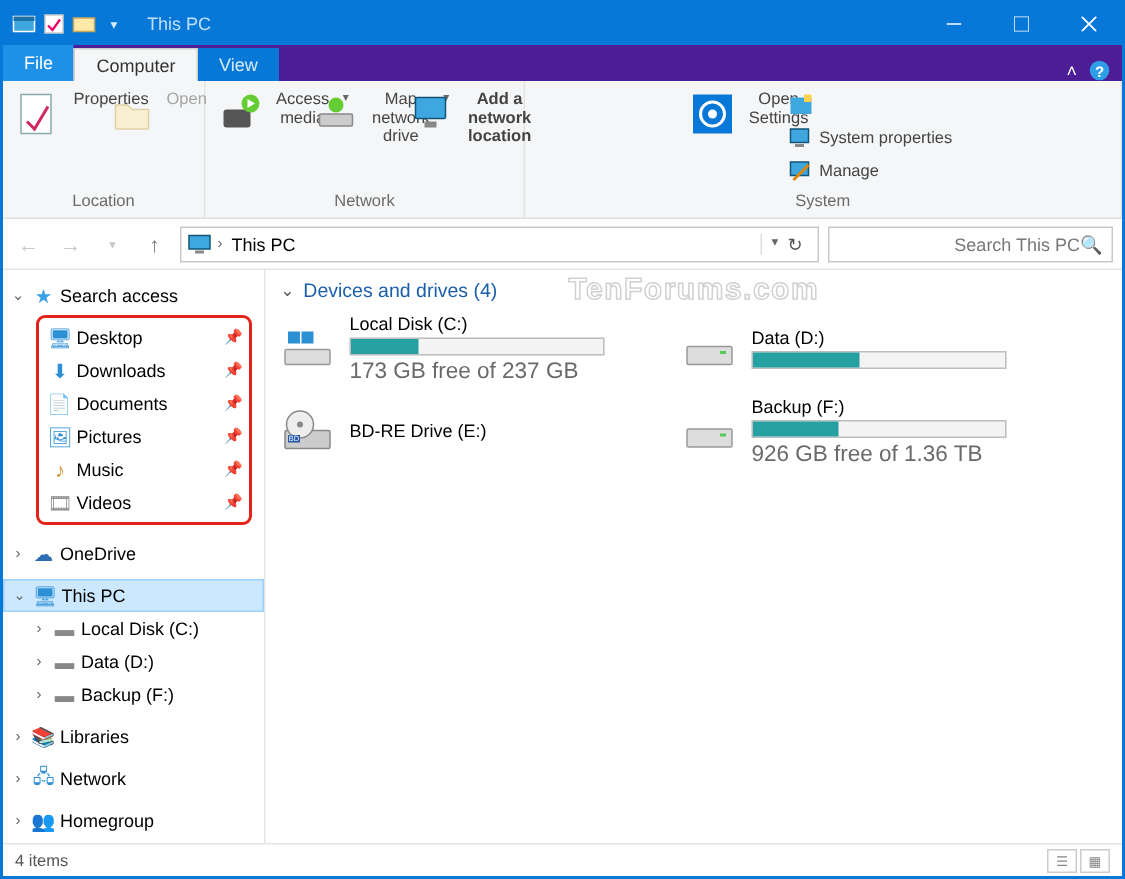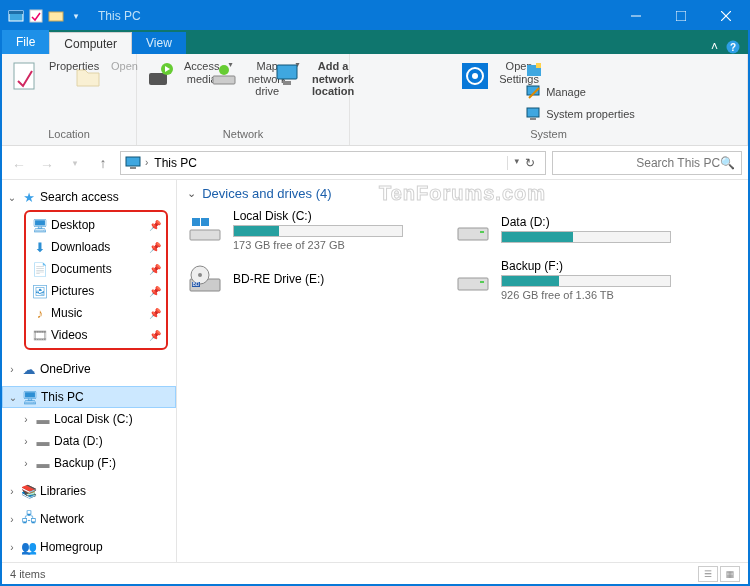--- a/index.html
+++ b/index.html
@@ -3,21 +3,21 @@
 <meta charset="utf-8">
 <style>
 * { box-sizing: border-box; margin: 0; padding: 0; font-family: "Segoe UI", Tahoma, sans-serif; }
 body { background: #fff; width: 750px; height: 586px; overflow: hidden; border: 2px solid #0878d8; }
 .titlebar { height: 28px; background: #0878d8; display: flex; align-items: center; color: #fff; font-size: 12px; }
 .titlebar .qat { display: flex; align-items: center; gap: 4px; padding: 0 6px; }
 .titlebar .qat .icon-box { width: 16px; height: 16px; display: flex; align-items: center; justify-content: center; }
 .titlebar .title { flex: 1; padding-left: 8px; color: #bfe0f7; }
 .winbtns { display: flex; }
 .winbtns div { width: 45px; height: 28px; display: flex; align-items: center; justify-content: center; color: #fff; font-size: 12px; }
-.tabbar { height: 24px; background: #0f766e; display: flex; align-items: flex-end; font-size: 12px; }
+.tabbar { height: 24px; background: #4c1d95; display: flex; align-items: flex-end; font-size: 12px; }
 .tab-file { background: #1e90e8; color: #fff; padding: 4px 14px; height: 24px; display:flex; align-items:center; }
 .tab { background: #f5f6f7; color: #333; padding: 4px 14px; height: 22px; display:flex; align-items:center; border: 1px solid #d0d0d0; border-bottom: none; }
 .tab.inactive { background: #0878d8; color: #d7ecfb; border: none; }
 .tab-help { margin-left:auto; display:flex; align-items:center; gap:8px; padding-right:8px; color:#fff;}
 .ribbon { height: 92px; background: #f5f6f7; display: flex; border-bottom: 1px solid #ddd; font-size: 11px; color:#444; }
 .group { display:flex; flex-direction:column; align-items:center; padding: 4px 6px; border-right: 1px solid #e3e3e3; }
 .group-items { display:flex; gap:6px; flex:1; }
 .rbtn { display:flex; flex-direction:row; align-items:flex-start; justify-content:flex-start; width:58px; text-align:center; line-height:1.15; gap:9px; padding:2px; }
 .rbtn.small { width:auto; flex-direction:row; gap:4px; align-items:center; justify-content:flex-start; font-size:11px; padding:2px 4px; }
 .rbtn .ribbon-icon { width:32px; height:32px; display:flex; align-items:center; justify-content:center; font-size:24px; }
@@ -42,21 +42,21 @@
 .redbox .tree-item { padding-left:6px;}
 .content { flex:1; padding:6px 10px; font-size:12px; overflow:auto; position:relative;}
 .section-header { color:#1b5fab; font-size:13px; display:flex; align-items:center; gap:6px; margin-bottom:8px; cursor:default;}
 .drives { display:flex; flex-wrap:wrap; gap:8px 18px;}
 .drive { display:flex; gap:10px; width:250px; align-items:center;}
 .drive .dicon { width:36px; height:30px; display:flex; align-items:center; justify-content:center; font-size:26px;}
 .drive .dinfo { flex:1;}
 .drive .dname { font-size:12px; margin-bottom:2px;}
 .drive .bar { width:170px; height:12px; border:1px solid #bdbdbd; background:#f4f4f4; margin-bottom:2px;}
 .drive .bar .fill { height:100%; }
-.drive .free { font-size:11px; color:#6a6a6a;}
+.drive .free { font-size:15px; color:#6a6a6a;}
 .statusbar { height:22px; border-top:1px solid #e5e5e5; display:flex; align-items:center; font-size:11px; color:#555; padding:0 8px; justify-content:space-between;}
 .statusbar .views { display:flex; gap:2px;}
 .statusbar .views div { width:20px; height:16px; border:1px solid #ccc; display:flex; align-items:center; justify-content:center; font-size:9px; color:#888;}
 .watermark { position:absolute; top:2px; left:50%; transform:translateX(-50%); font-size:20px; font-weight:600; color:rgba(0,0,0,0); -webkit-text-stroke: 1px rgba(120,120,120,0.35); letter-spacing:1px; pointer-events:none; font-family: Arial, sans-serif;}
 svg { display:block; }
 </style>
 </head>
 <body>
 
 <div class="titlebar">
@@ -194,33 +194,33 @@
               <svg width="16" height="16">
                 <rect x="1" y="3" width="14" height="11" fill="#3fa7e0"></rect>
                 <rect x="10" y="1" width="5" height="5" fill="#ffd24d"></rect>
               </svg>
             </span>
         </div>
         <div class="rbtn small">
           <span class="ribbon-icon">
               <svg width="16" height="16">
                 <rect x="1" y="2" width="12" height="9" fill="#3fa7e0" stroke="#157"></rect>
+                <rect x="4" y="12" width="6" height="2" fill="#888"></rect>
+              </svg>
+            </span>
+          <span>System properties</span>
+        </div>
+        <div class="rbtn small">
+          <span class="ribbon-icon">
+              <svg width="16" height="16">
+                <rect x="1" y="2" width="12" height="9" fill="#3fa7e0" stroke="#157"></rect>
                 <path d="M3 14 l10 -10" stroke="#d80" stroke-width="2"></path>
               </svg>
             </span>
           <span>Manage</span>
-        </div>
-        <div class="rbtn small">
-          <span class="ribbon-icon">
-              <svg width="16" height="16">
-                <rect x="1" y="2" width="12" height="9" fill="#3fa7e0" stroke="#157"></rect>
-                <rect x="4" y="12" width="6" height="2" fill="#888"></rect>
-              </svg>
-            </span>
-          <span>System properties</span>
         </div>
       </div>
     </div>
     <div class="group-label">System</div>
   </div>
 </div>
 
 <div class="navbar">
   <div class="navbtn dim">←</div>
   <div class="navbtn dim">→</div>

